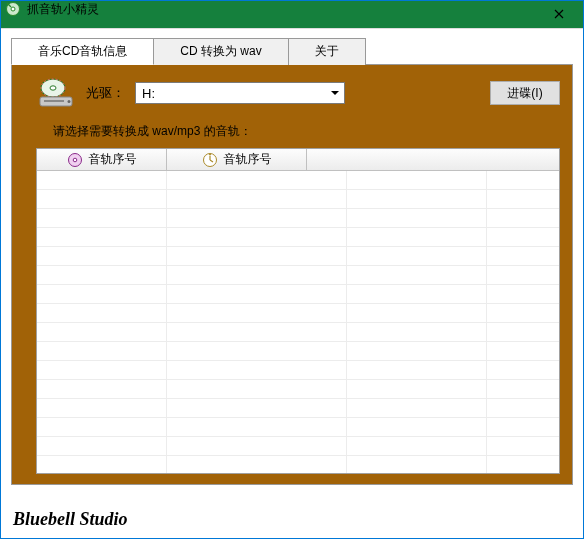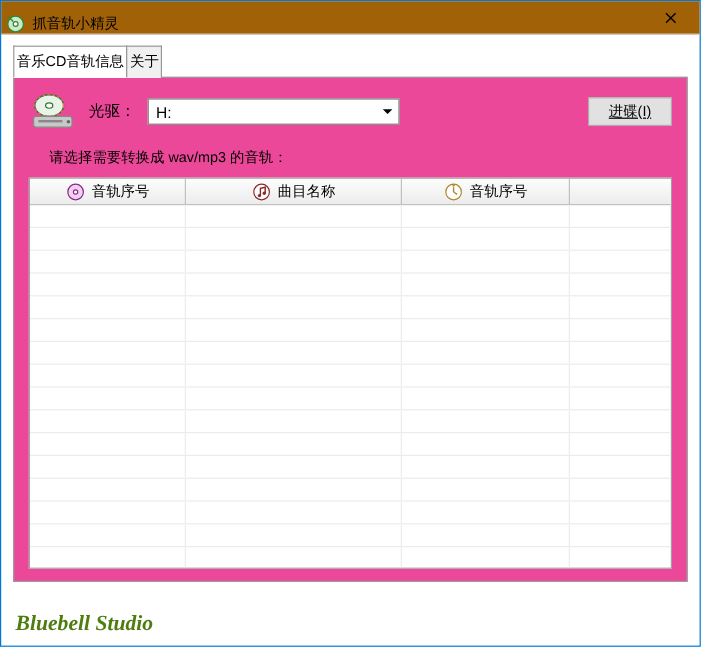--- a/index.html
+++ b/index.html
@@ -1,47 +1,47 @@
 <!DOCTYPE html>
 <html><head>
 <meta charset="utf-8">
 <style>
 * { box-sizing: border-box; margin: 0; padding: 0; }
 body { font-family: "Microsoft YaHei", "SimSun", Tahoma, sans-serif; font-size: 12px; background: #fff; }
 .window { width: 584px; height: 539px; border: 1px solid #0078d7; background: #fff; position: relative; }
-.titlebar { height: 28px; background: #a16207; display: flex; align-items: flex-end; padding: 0 4px; border-bottom: 1px solid #ddd; }
+.titlebar { height: 28px; background: #15803d; display: flex; align-items: flex-start; padding: 0 4px; border-bottom: 1px solid #ddd; }
 .title-icon { width: 16px; height: 16px; margin-right: 6px; position: relative; }
 .title-text { flex: 1; font-size: 12px; }
 .close-btn { width: 40px; height: 26px; display: flex; align-items: center; justify-content: center; cursor: pointer; }
 .client { padding: 8px 10px 6px 10px; }
 .tabs { display: flex; position: relative; margin-bottom: 0; }
-.tab { padding: 4px 2px; border: 1px solid #999; border-bottom: none; background: #f0f0f0; margin-right: -1px; cursor: pointer; font-size: 12px; position: relative; top: 1px; }
+.tab { padding: 4px 26px; border: 1px solid #999; border-bottom: none; background: #f0f0f0; margin-right: -1px; cursor: pointer; font-size: 12px; position: relative; top: 1px; }
 .tab.active { background: #fff; border-bottom: 1px solid #fff; z-index: 2; }
-.tab-panel { border: 1px solid #999; padding: 12px 12px 10px 12px; background: #ec4899; }
+.tab-panel { border: 1px solid #999; padding: 12px 12px 10px 24px; background: #a16207; }
 .drive-row { display: flex; align-items: center; gap: 10px; margin-bottom: 14px; }
 .cd-icon { width: 40px; height: 32px; position: relative; }
 .label-drive { font-size: 13px; }
 .drive-select { flex: 0 0 210px; height: 22px; border: 1px solid #7a7a7a; background: #fff; font-size: 13px; padding: 0 18px 0 6px; position: relative; display: flex; align-items: center; cursor: pointer; }
 .drive-select::after { content: ""; position: absolute; right: 5px; top: 50%; margin-top: -2px; border: 4px solid transparent; border-top-color: #000; }
-.btn { width: 70px; height: 24px; border: 1px solid #adadad; background: #e1e1e1; font-size: 12px; cursor: pointer; display: inline-flex; align-items: center; justify-content: center; text-decoration: underline; }
+.btn { width: 70px; height: 24px; border: 1px solid #adadad; background: #e1e1e1; font-size: 12px; cursor: pointer; display: inline-flex; align-items: center; justify-content: center; }
 .spacer { flex: 1; }
 .instruction { font-size: 12px; margin: 4px 0 8px 17px; }
 .grid { border: 1px solid #a0a0a0; background: #fff; height: 326px; overflow: hidden; }
 .grid-header { display: flex; height: 22px; background: linear-gradient(#fdfdfd,#ececec); border-bottom: 1px solid #c0c0c0; }
 .gh { display: flex; align-items: center; justify-content: center; gap: 6px; border-right: 1px solid #c0c0c0; font-size: 12px; }
 .gh:last-child { border-right: none; }
 .gh1 { width: 130px; }
 .gh2 { width: 180px; }
 .gh3 { width: 140px; }
 .gh4 { flex: 1; }
 .grid-body { height: 304px; }
 .grid-row { display: flex; height: 19px; border-bottom: 1px solid #ececec; }
 .gc { border-right: 1px solid #ececec; }
 .gc:last-child { border-right: none; }
-.footer { position: absolute; left: 12px; bottom: 8px; font-style: italic; font-weight: bold; font-size: 18px; color: #4d7c0f; font-family: Georgia, "Times New Roman", serif; }
+.footer { position: absolute; left: 12px; bottom: 8px; font-style: italic; font-weight: bold; font-size: 18px; color: #000000; font-family: Georgia, "Times New Roman", serif; }
 .hicon { width: 16px; height: 16px; display: inline-block; }
 </style>
 </head>
 <body>
 
 <div class="window">
   <div class="titlebar">
     <span class="title-icon">
       <svg viewBox="0 0 16 16" width="16" height="16">
         <circle cx="8" cy="8" r="6.5" fill="#cde8cd" stroke="#2a8a2a" stroke-width="1"></circle>
@@ -53,20 +53,21 @@
     <div class="close-btn">
       <svg viewBox="0 0 10 10" width="10" height="10">
           <path d="M1 1 L9 9 M9 1 L1 9" stroke="#000" stroke-width="1.2"></path>
         </svg>
     </div>
   </div>
 
   <div class="client">
     <div class="tabs">
       <div class="tab active">音乐CD音轨信息</div>
+      <div class="tab">CD 转换为 wav</div>
       <div class="tab">关于</div>
     </div>
 
     <div class="tab-panel">
       <div class="drive-row">
         <span class="cd-icon">
           <svg viewBox="0 0 40 32" width="40" height="32">
             <ellipse cx="17" cy="11" rx="12" ry="9" fill="#e8f4e8" stroke="#2a7a2a" stroke-width="1.2"></ellipse>
             <ellipse cx="17" cy="11" rx="12" ry="9" fill="none" stroke="#ff6a6a" stroke-width="1" stroke-dasharray="2 2"></ellipse>
             <ellipse cx="17" cy="11" rx="3" ry="2.2" fill="#fff" stroke="#2a7a2a"></ellipse>
@@ -89,31 +90,20 @@
         <div class="grid-header">
           <div class="gh gh1">
             <span class="hicon">
               <svg viewBox="0 0 16 16" width="16" height="16">
                 <circle cx="8" cy="8" r="6.5" fill="#f0d0f0" stroke="#8a2a8a"></circle>
                 <circle cx="8" cy="8" r="1.8" fill="#fff" stroke="#8a2a8a"></circle>
               </svg>
             </span>
             <span>音轨序号</span>
           </div>
-          <div class="gh gh2">
-            <span class="hicon">
-              <svg viewBox="0 0 16 16" width="16" height="16">
-                <circle cx="8" cy="8" r="6.5" fill="#fff" stroke="#8a2a2a"></circle>
-                <path d="M7 11 V5 L11 4 V9" stroke="#8a2a2a" fill="none" stroke-width="1.2"></path>
-                <circle cx="6.2" cy="11" r="1.4" fill="#8a2a2a"></circle>
-                <circle cx="10.2" cy="9" r="1.4" fill="#8a2a2a"></circle>
-              </svg>
-            </span>
-            <span>曲目名称</span>
-          </div>
           <div class="gh gh3">
             <span class="hicon">
               <svg viewBox="0 0 16 16" width="16" height="16">
                 <circle cx="8" cy="8" r="6.5" fill="#fff" stroke="#aa8a2a"></circle>
                 <path d="M8 8 L8 4 M8 8 L11 10" stroke="#aa8a2a" stroke-width="1.2"></path>
                 <circle cx="8" cy="2.5" r="1" fill="#aa8a2a"></circle>
               </svg>
             </span>
             <span>音轨序号</span>
           </div>

